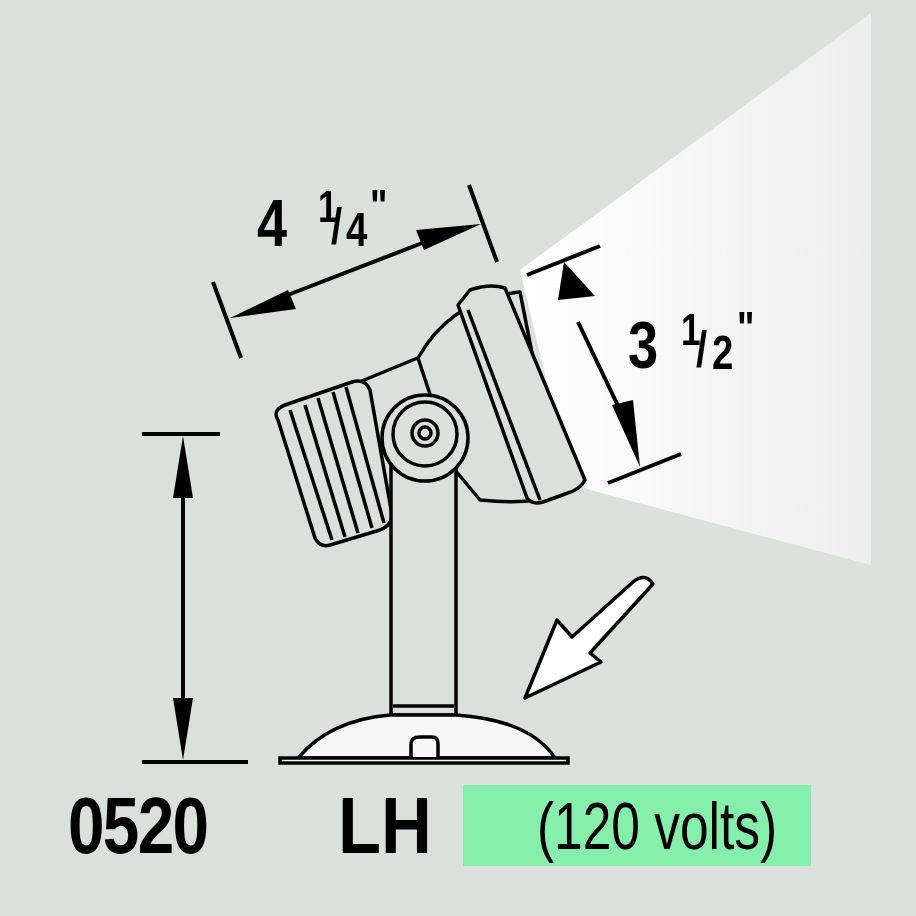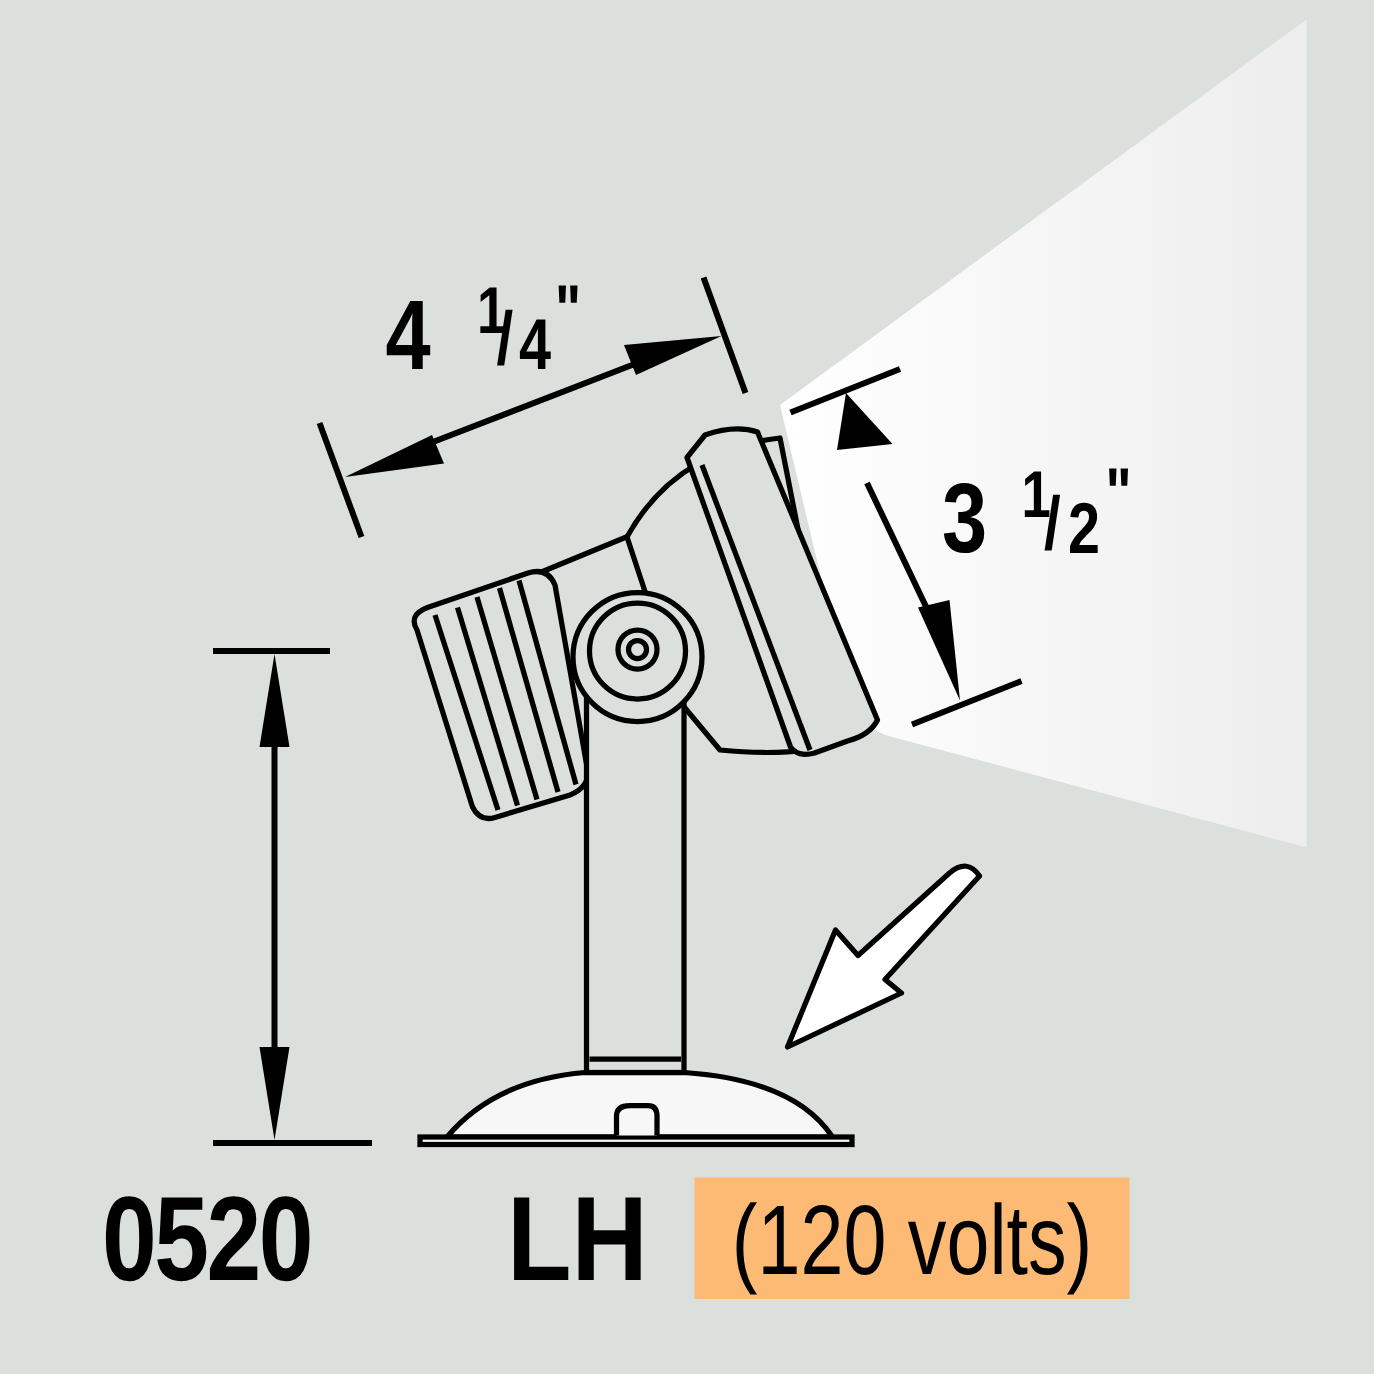--- a/index.html
+++ b/index.html
@@ -3,21 +3,21 @@
   <meta charset="utf-8">
   <style>
     html, body { margin: 0; padding: 0; }
     body { width: 916px; height: 916px; background: #dce0dd; overflow: hidden; position: relative; }
     .stage { position: absolute; left: 0; top: 0; width: 916px; height: 916px; }
     svg { position: absolute; left: 0; top: 0; }
     .dimtxt { font-family: "Liberation Sans", "DejaVu Sans", sans-serif; font-weight: bold; fill: #000; }
     .caption { position: absolute; left: 68px; top: 776px; height: 100px; display: flex; align-items: center; font-family: Liberation Sans, sans-serif; color: #000; }
     .model { font-size: 80px; font-weight: bold; letter-spacing: -2px; transform: scaleX(0.82); transform-origin: left center; display: inline-block; }
     .variant { position: absolute; left: 270px; font-size: 80px; font-weight: bold; transform: scaleX(0.88); transform-origin: left center; }
-    .voltage { position: absolute; left: 395px; top: 9px; width: 290px; height: 81px; background: #fdba74; display: flex; align-items: center; justify-content: center; }
+    .voltage { position: absolute; left: 395px; top: 9px; width: 348px; height: 81px; background: #86efac; display: flex; align-items: center; justify-content: flex-end; }
     .voltage span { font-size: 66px; font-weight: normal; transform: scaleX(0.78); display: inline-block; white-space: nowrap; }
   </style>
 </head>
 <body>
 
 <div class="stage">
   <svg width="916" height="916" viewBox="0 0 916 916">
     <defs>
       <linearGradient id="beamGrad" x1="0" y1="0" x2="1" y2="0">
         <stop offset="0" stop-color="#ffffff"></stop>

